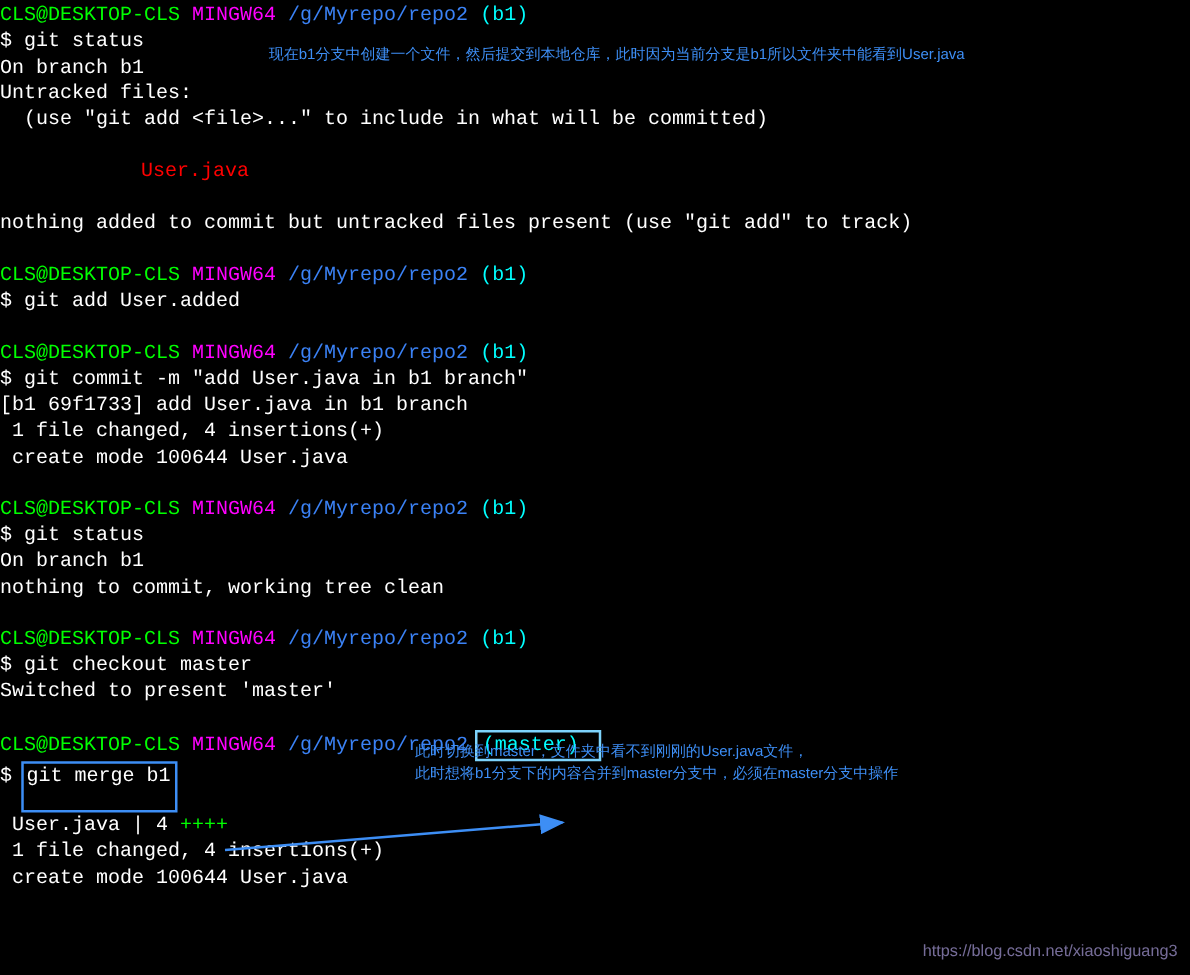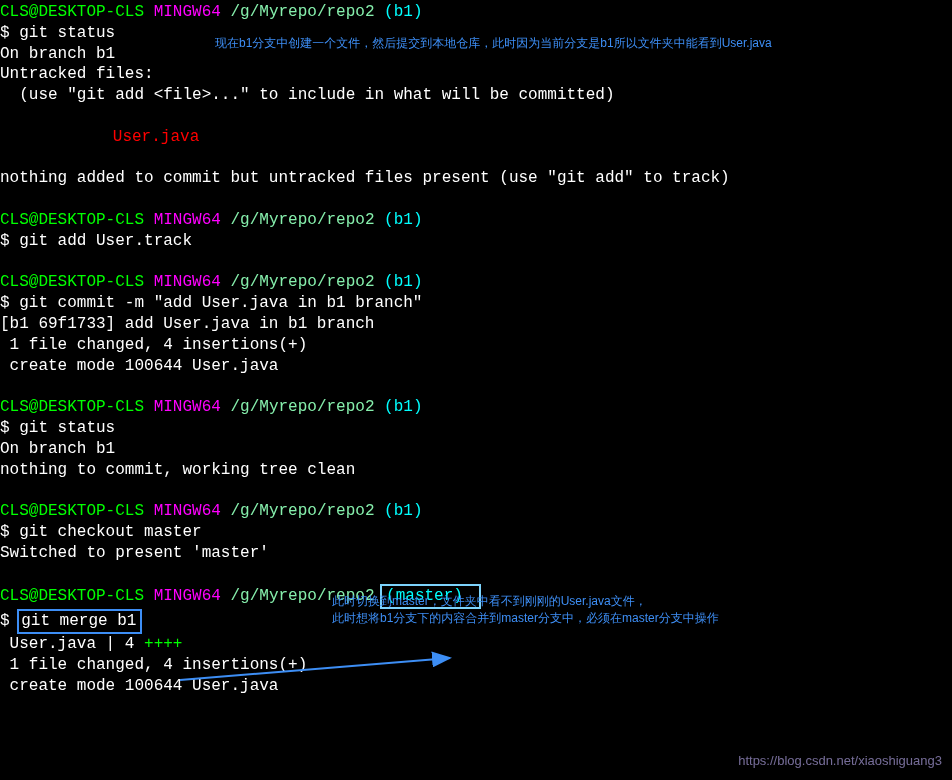--- a/index.html
+++ b/index.html
@@ -22,34 +22,34 @@
     .line {
       white-space: pre;
       min-height: 20px;
     }
     .green { color: #00ff00; }
     .white { color: #ffffff; }
     .red { color: #ff0000; margin-left: 36px; }
     .blue-annotation { color: #3d8ef5; font-size: 12px; font-family: 'Microsoft YaHei', sans-serif; }
     .prompt-user { color: #00ff00; }
     .prompt-mingw { color: #ff00ff; }
-    .prompt-path { color: #86efac; }
+    .prompt-path { color: #3b82f6; }
     .prompt-branch { color: #00ffff; }
     .dollar { color: #ffffff; }
     .cmd { color: #ffffff; }
     .box-red {
       border: 2px solid #7dd3fc;
       display: inline-block;
       padding: 0 16px 0 4px;
       margin-left: -4px;
     }
     .box-blue {
       border: 2px solid #3d8ef5;
       display: inline-block;
-      padding: 0 4px 0 2px;
+      padding: 0 4px 16px 2px;
       margin-left: -2px;
     }
     .watermark {
       position: absolute;
       bottom: 10px;
       right: 10px;
       color: #c4b5fd;
       opacity: 0.6;
       font-size: 13px;
       font-family: Arial, sans-serif;
@@ -80,21 +80,21 @@
 <div class="line white">On branch b1</div>
 <div class="line white">Untracked files:</div>
 <div class="line white">  (use "git add &lt;file&gt;..." to include in what will be committed)</div>
 <div class="line">&nbsp;</div>
 <div class="line red">        User.java</div>
 <div class="line">&nbsp;</div>
 <div class="line white">nothing added to commit but untracked files present (use "git add" to track)</div>
 <div class="line">&nbsp;</div>
 
 <div class="line"><span class="prompt-user">CLS@DESKTOP-CLS</span> <span class="prompt-mingw">MINGW64</span> <span class="prompt-path">/g/Myrepo/repo2</span> <span class="prompt-branch">(b1)</span></div>
-<div class="line"><span class="dollar">$ </span><span class="cmd">git add User.track</span></div>
+<div class="line"><span class="dollar">$ </span><span class="cmd">git add User.added</span></div>
 <div class="line">&nbsp;</div>
 
 <div class="line"><span class="prompt-user">CLS@DESKTOP-CLS</span> <span class="prompt-mingw">MINGW64</span> <span class="prompt-path">/g/Myrepo/repo2</span> <span class="prompt-branch">(b1)</span></div>
 <div class="line"><span class="dollar">$ </span><span class="cmd">git commit -m "add User.java in b1 branch"</span></div>
 <div class="line white">[b1 69f1733] add User.java in b1 branch</div>
 <div class="line white"> 1 file changed, 4 insertions(+)</div>
 <div class="line white"> create mode 100644 User.java</div>
 <div class="line">&nbsp;</div>
 
 <div class="line"><span class="prompt-user">CLS@DESKTOP-CLS</span> <span class="prompt-mingw">MINGW64</span> <span class="prompt-path">/g/Myrepo/repo2</span> <span class="prompt-branch">(b1)</span></div>

